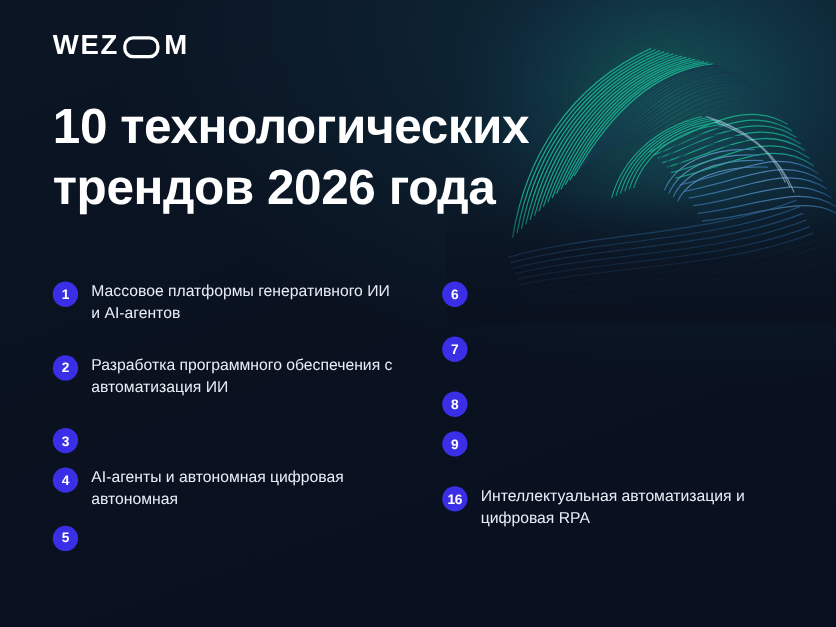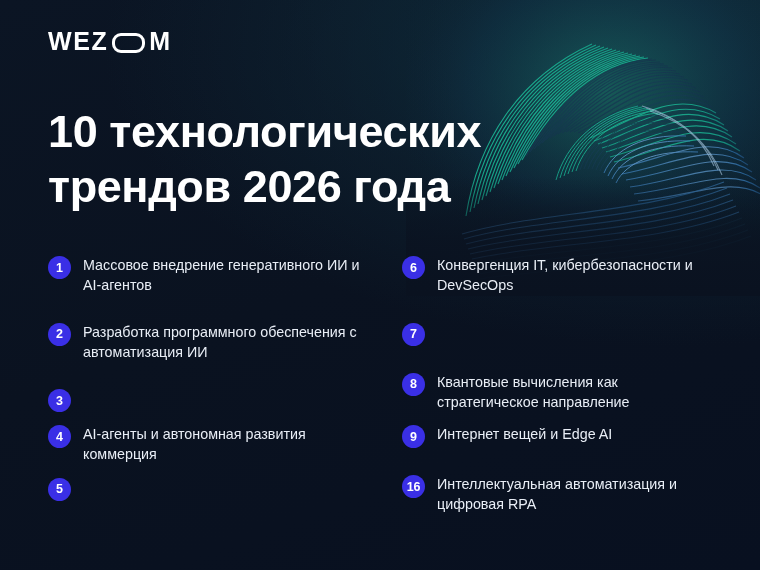--- a/index.html
+++ b/index.html
@@ -68,21 +68,21 @@
     border-radius: 9px;
     margin: 0 2.5px 0 1.5px;
     position: relative;
     top: 1px;
   }
 
   
   .headline {
     position: absolute;
     left: 48px;
-    top: 105px;
+    top: 88px;
     width: 520px;
     z-index: 5;
     color: #ffffff;
     font-size: 45px;
     font-weight: 700;
     line-height: 1.22;
     letter-spacing: -0.4px;
     margin: 0;
   }
 
@@ -270,53 +270,50 @@
     <span class="logo-text">M</span>
   </div>
 
   <h1 class="headline">10 технологических трендов 2026 года</h1>
 
   <div class="columns">
 
     <div class="col col-left">
       <div class="trend" style="margin-bottom:26px">
         <span class="badge">1</span>
-        <span class="trend-text">Массовое внедрение генеративного ИИ и AI-агентов</span>
+        <span class="trend-text">Массовое платформы генеративного ИИ и AI-агентов</span>
       </div>
       <div class="trend" style="margin-bottom:26px">
         <span class="badge">2</span>
         <span class="trend-text">Разработка программного обеспечения с автоматизация ИИ</span>
       </div>
       <div class="trend" style="margin-bottom:12px">
         <span class="badge">3</span>
       </div>
       <div class="trend" style="margin-bottom:12px">
         <span class="badge">4</span>
-        <span class="trend-text">AI-агенты и автономная развития коммерция</span>
+        <span class="trend-text">AI-агенты и автономная цифровая автономная</span>
       </div>
       <div class="trend">
         <span class="badge">5</span>
       </div>
     </div>
 
     <div class="col col-right">
       <div class="trend" style="margin-bottom:26px">
         <span class="badge">6</span>
-        <span class="trend-text">Конвергенция IT, кибербезопасности и DevSecOps</span>
       </div>
       <div class="trend" style="margin-bottom:26px">
         <span class="badge">7</span>
       </div>
       <div class="trend" style="margin-bottom:12px">
         <span class="badge">8</span>
-        <span class="trend-text">Квантовые вычисления как стратегическое направление</span>
       </div>
       <div class="trend" style="margin-bottom:26px">
         <span class="badge">9</span>
-        <span class="trend-text">Интернет вещей и Edge AI</span>
       </div>
       <div class="trend">
         <span class="badge">16</span>
         <span class="trend-text">Интеллектуальная автоматизация и цифровая RPA</span>
       </div>
     </div>
 
   </div>
 </div>
 

